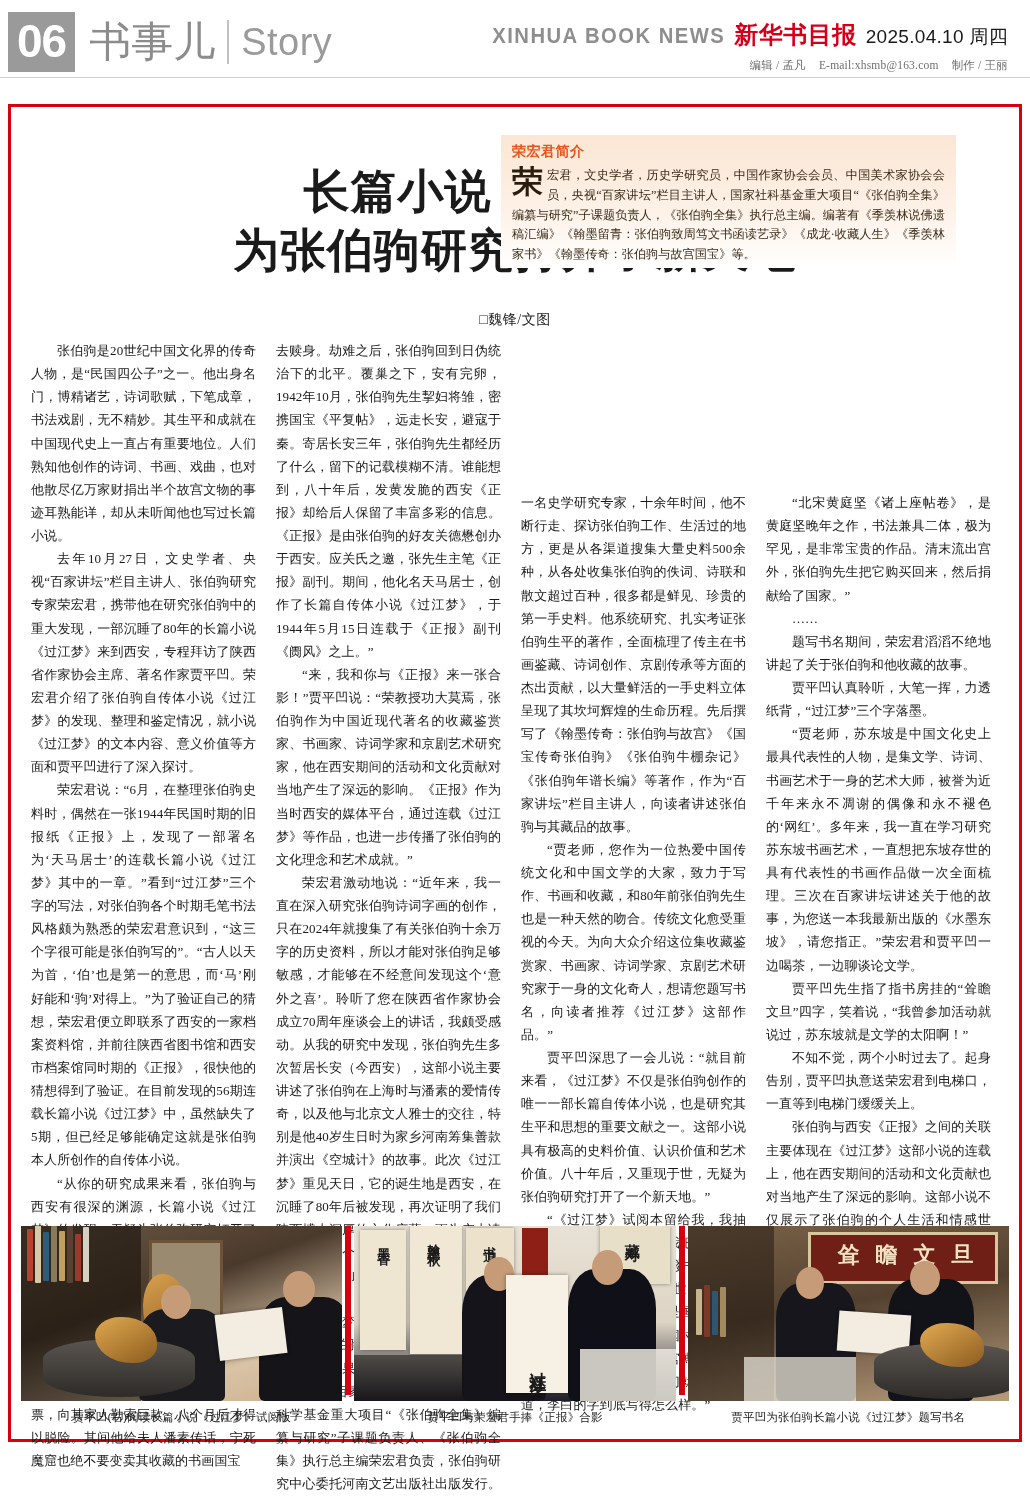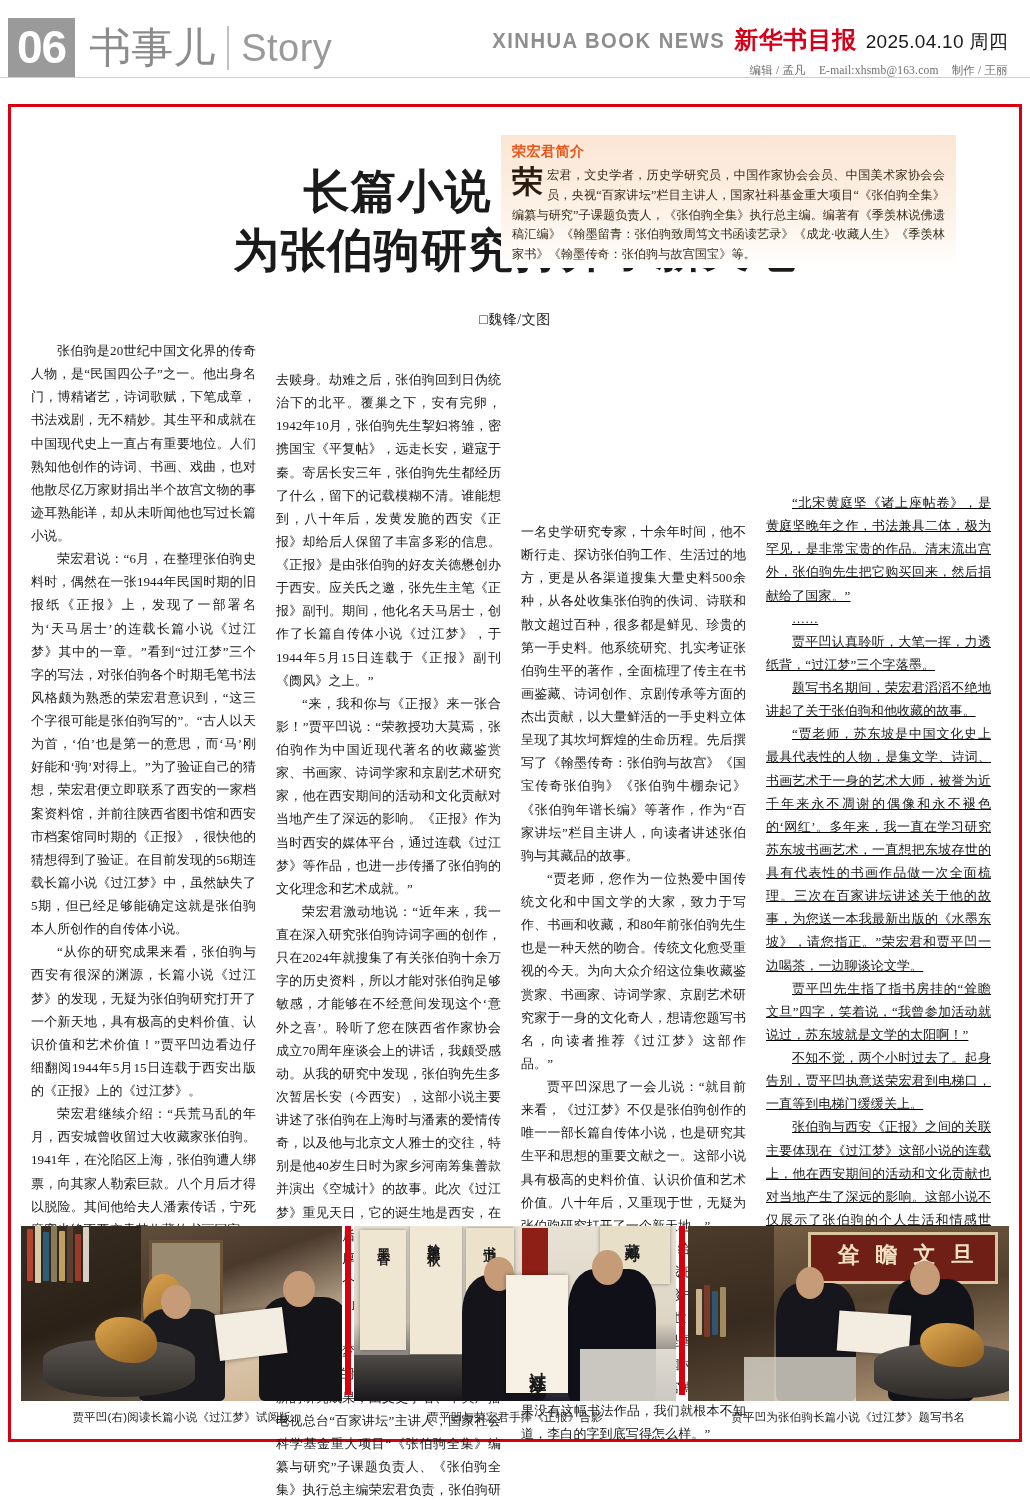--- a/index.html
+++ b/index.html
@@ -9,21 +9,21 @@
     font-family: "Liberation Serif", "DejaVu Serif", serif;
     overflow: hidden;
   }
   .page { position: relative; width: 1030px; height: 1500px; background: #fff; }
 
   
   .masthead {
     position: relative;
     height: 78px;
     padding: 6px 22px 0 8px;
-    display: flex; align-items: flex-end; justify-content: space-between;
+    display: flex; align-items: center; justify-content: space-between;
   }
   .mast-left { display: flex; align-items: center; gap: 0; }
   .page-num {
     background: #9a9a9a; color: #ffffff;
     font-family: "Liberation Sans", sans-serif;
     font-weight: 700; font-size: 46px; line-height: 1;
     padding: 6px 9px 8px 9px;
     letter-spacing: -1px;
   }
   .section-cn {
@@ -95,23 +95,23 @@
     position: relative;
   }
   .col + .col { border-left: none; }
   .col p {
     font-size: 13px; line-height: 1.78;
     text-align: justify; text-justify: inter-ideograph;
     color: #191919; text-indent: 2em;
     letter-spacing: 0.1px;
     margin: 0;
   }
-  .col p.cont { text-indent: 0; margin-top: 29px; }
+  .col p.cont { text-indent: 0; }
   .col-3 { padding-top: 0; }
-  .col-4 { padding-top: 0; text-decoration: underline; }
+  .col-4 { padding-top: 0; }
 
   
   .bio-box {
     position: absolute; left: 480px; top: 18px;
     width: 455px; height: 133px;
     background: linear-gradient(180deg, #fbe6d4 0%, #fdf1e6 55%, #ffffff 100%);
     padding: 8px 11px 6px 11px;
   }
   .bio-title {
     color: #e8541a; font-weight: 700; font-size: 14px;
@@ -219,20 +219,21 @@
 
       <div class="bio-box">
         <div class="bio-title">荣宏君简介</div>
         <div class="bio-text"><span class="bio-cap">荣</span><span>宏君，文史学者，历史学研究员，中国作家协会会员、中国美术家协会会员，央视“百家讲坛”栏目主讲人，国家社科基金重大项目“《张伯驹全集》编纂与研究”子课题负责人，《张伯驹全集》执行总主编。编著有《季羡林说佛遗稿汇编》《翰墨留青：张伯驹致周笃文书函读艺录》《成龙·收藏人生》《季羡林家书》《翰墨传奇：张伯驹与故宫国宝》等。</span></div>
       </div>
 
       <div class="body-area">
 
         <div class="col col-1">
           <p>张伯驹是20世纪中国文化界的传奇人物，是“民国四公子”之一。他出身名门，博精诸艺，诗词歌赋，下笔成章，书法戏剧，无不精妙。其生平和成就在中国现代史上一直占有重要地位。人们熟知他创作的诗词、书画、戏曲，也对他散尽亿万家财捐出半个故宫文物的事迹耳熟能详，却从未听闻他也写过长篇小说。</p>
+          <p>去年10月27日，文史学者、央视“百家讲坛”栏目主讲人、张伯驹研究专家荣宏君，携带他在研究张伯驹中的重大发现，一部沉睡了80年的长篇小说《过江梦》来到西安，专程拜访了陕西省作家协会主席、著名作家贾平凹。荣宏君介绍了张伯驹自传体小说《过江梦》的发现、整理和鉴定情况，就小说《过江梦》的文本内容、意义价值等方面和贾平凹进行了深入探讨。</p>
           <p>荣宏君说：“6月，在整理张伯驹史料时，偶然在一张1944年民国时期的旧报纸《正报》上，发现了一部署名为‘天马居士’的连载长篇小说《过江梦》其中的一章。”看到“过江梦”三个字的写法，对张伯驹各个时期毛笔书法风格颇为熟悉的荣宏君意识到，“这三个字很可能是张伯驹写的”。“古人以天为首，‘伯’也是第一的意思，而‘马’刚好能和‘驹’对得上。”为了验证自己的猜想，荣宏君便立即联系了西安的一家档案资料馆，并前往陕西省图书馆和西安市档案馆同时期的《正报》，很快他的猜想得到了验证。在目前发现的56期连载长篇小说《过江梦》中，虽然缺失了5期，但已经足够能确定这就是张伯驹本人所创作的自传体小说。</p>
           <p>“从你的研究成果来看，张伯驹与西安有很深的渊源，长篇小说《过江梦》的发现，无疑为张伯驹研究打开了一个新天地，具有极高的史料价值、认识价值和艺术价值！”贾平凹边看边仔细翻阅1944年5月15日连载于西安出版的《正报》上的《过江梦》。</p>
           <p>荣宏君继续介绍：“兵荒马乱的年月，西安城曾收留过大收藏家张伯驹。1941年，在沦陷区上海，张伯驹遭人绑票，向其家人勒索巨款。八个月后才得以脱险。其间他给夫人潘素传话，宁死魔窟也绝不要变卖其收藏的书画国宝</p>
         </div>
 
         <div class="col col-2">
           <p class="cont">去赎身。劫难之后，张伯驹回到日伪统治下的北平。覆巢之下，安有完卵，1942年10月，张伯驹先生挈妇将雏，密携国宝《平复帖》，远走长安，避寇于秦。寄居长安三年，张伯驹先生都经历了什么，留下的记载模糊不清。谁能想到，八十年后，发黄发脆的西安《正报》却给后人保留了丰富多彩的信息。《正报》是由张伯驹的好友关德懋创办于西安。应关氏之邀，张先生主笔《正报》副刊。期间，他化名天马居士，创作了长篇自传体小说《过江梦》，于1944年5月15日连载于《正报》副刊《阓风》之上。”</p>
           <p>“来，我和你与《正报》来一张合影！”贾平凹说：“荣教授功大莫焉，张伯驹作为中国近现代著名的收藏鉴赏家、书画家、诗词学家和京剧艺术研究家，他在西安期间的活动和文化贡献对当地产生了深远的影响。《正报》作为当时西安的媒体平台，通过连载《过江梦》等作品，也进一步传播了张伯驹的文化理念和艺术成就。”</p>
           <p>荣宏君激动地说：“近年来，我一直在深入研究张伯驹诗词字画的创作，只在2024年就搜集了有关张伯驹十余万字的历史资料，所以才能对张伯驹足够敏感，才能够在不经意间发现这个‘意外之喜’。聆听了您在陕西省作家协会成立70周年座谈会上的讲话，我颇受感动。从我的研究中发现，张伯驹先生多次暂居长安（今西安），这部小说主要讲述了张伯驹在上海时与潘素的爱情传奇，以及他与北京文人雅士的交往，特别是他40岁生日时为家乡河南筹集善款并演出《空城计》的故事。此次《过江梦》重见天日，它的诞生地是西安，在沉睡了80年后被发现，再次证明了我们陕西博大深厚的文化底蕴，更为广大读者提供了一个深入了解这位文化巨匠的宝贵机会。此次拜访，请贾老师指点。”</p>
           <p>《过江梦》作为国家社科基金重大项目“《张伯驹全集》编纂与研究”一项新的研究成果，由文史学者、中央广播电视总台“百家讲坛”主讲人，国家社会科学基金重大项目“《张伯驹全集》编纂与研究”子课题负责人、《张伯驹全集》执行总主编荣宏君负责，张伯驹研究中心委托河南文艺出版社出版发行。作为</p>
@@ -244,22 +245,22 @@
           <p>“贾老师，您作为一位热爱中国传统文化和中国文学的大家，致力于写作、书画和收藏，和80年前张伯驹先生也是一种天然的吻合。传统文化愈受重视的今天。为向大众介绍这位集收藏鉴赏家、书画家、诗词学家、京剧艺术研究家于一身的文化奇人，想请您题写书名，向读者推荐《过江梦》这部作品。”</p>
           <p>贾平凹深思了一会儿说：“就目前来看，《过江梦》不仅是张伯驹创作的唯一一部长篇自传体小说，也是研究其生平和思想的重要文献之一。这部小说具有极高的史料价值、认识价值和艺术价值。八十年后，又重现于世，无疑为张伯驹研究打开了一个新天地。”</p>
           <p>“《过江梦》试阅本留给我，我抽空好好研究一下！上楼，我把书名给你一写！”贾平凹起身走向二楼书房。</p>
           <p>“大诗人李白唯一传世的书法真迹，叫《上阳台帖》，这是国家一级文物，清末流出宫外，在民国时代被张伯驹购得，现在藏在北京故宫博物院，如果没有这幅书法作品，我们就根本不知道，李白的字到底写得怎么样。”</p>
         </div>
 
         <div class="col col-4">
           <div style="height:152px"></div>
           <p>“北宋黄庭坚《诸上座帖卷》，是黄庭坚晚年之作，书法兼具二体，极为罕见，是非常宝贵的作品。清末流出宫外，张伯驹先生把它购买回来，然后捐献给了国家。”</p>
           <p>……</p>
+          <p>题写书名期间，荣宏君滔滔不绝地讲起了关于张伯驹和他收藏的故事。</p>
           <p>贾平凹认真聆听，大笔一挥，力透纸背，“过江梦”三个字落墨。</p>
-          <p>题写书名期间，荣宏君滔滔不绝地讲起了关于张伯驹和他收藏的故事。</p>
           <p>“贾老师，苏东坡是中国文化史上最具代表性的人物，是集文学、诗词、书画艺术于一身的艺术大师，被誉为近千年来永不凋谢的偶像和永不褪色的‘网红’。多年来，我一直在学习研究苏东坡书画艺术，一直想把东坡存世的具有代表性的书画作品做一次全面梳理。三次在百家讲坛讲述关于他的故事，为您送一本我最新出版的《水墨东坡》，请您指正。”荣宏君和贾平凹一边喝茶，一边聊谈论文学。</p>
           <p>贾平凹先生指了指书房挂的“耸瞻文旦”四字，笑着说，“我曾参加活动就说过，苏东坡就是文学的太阳啊！”</p>
           <p>不知不觉，两个小时过去了。起身告别，贾平凹执意送荣宏君到电梯口，一直等到电梯门缓缓关上。</p>
           <p>张伯驹与西安《正报》之间的关联主要体现在《过江梦》这部小说的连载上，他在西安期间的活动和文化贡献也对当地产生了深远的影响。这部小说不仅展示了张伯驹的个人生活和情感世界，也反映了当时社会的风貌和文化背景。</p>
         </div>
 
       </div>
 
       <div class="photo-strip">
 

